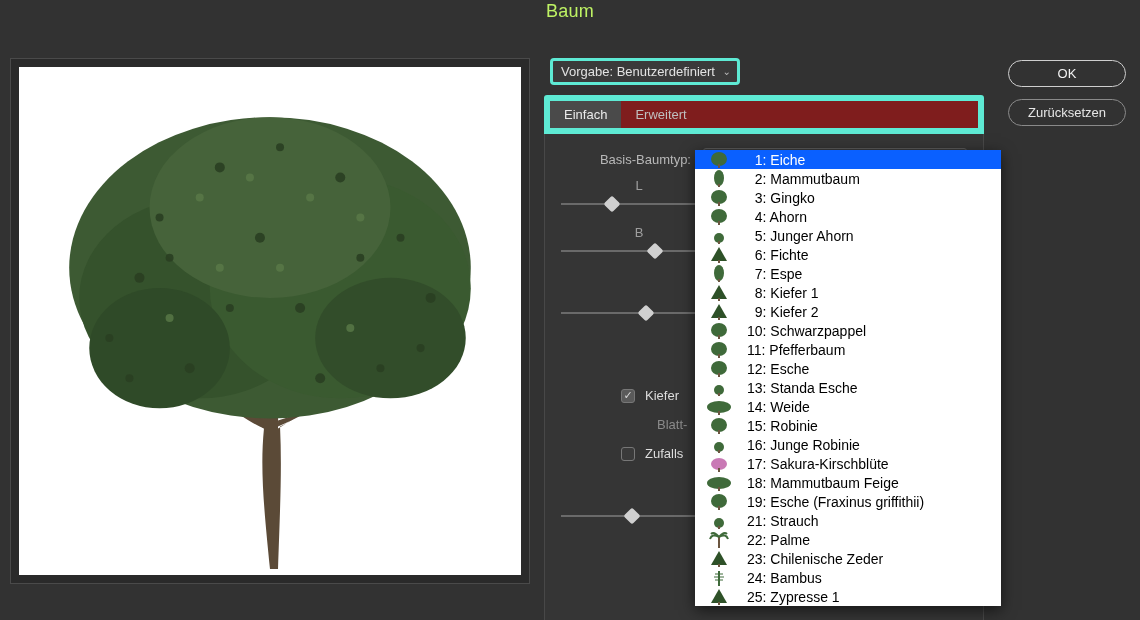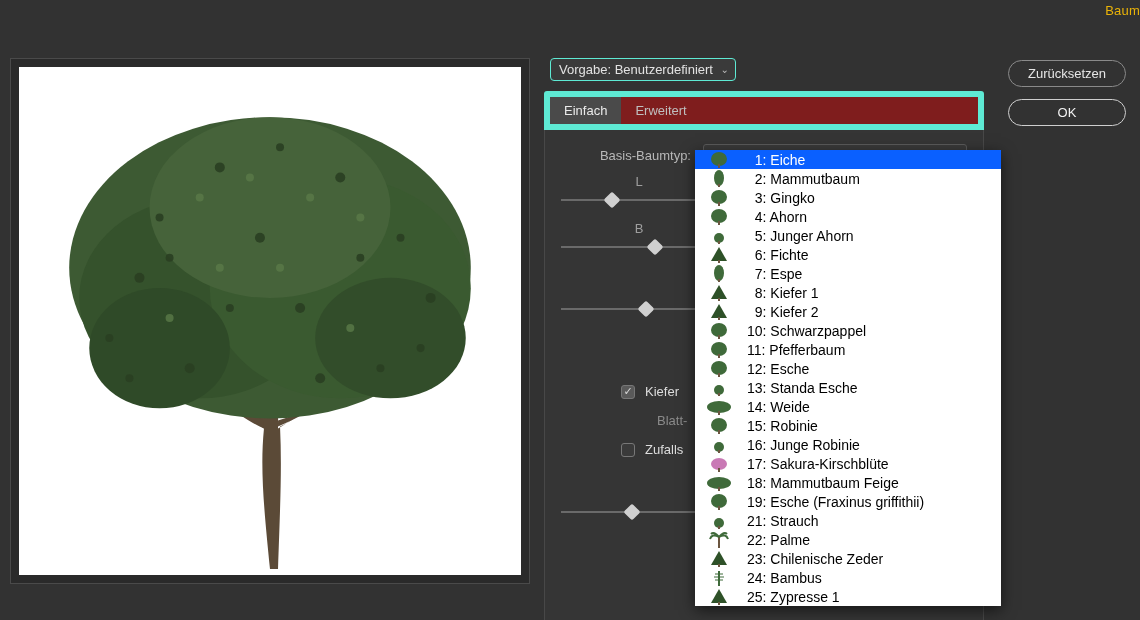--- a/index.html
+++ b/index.html
@@ -1,28 +1,28 @@
 <!DOCTYPE html>
 <html><head>
 <meta charset="utf-8">
 <style>
   * { box-sizing: border-box; margin: 0; padding: 0; font-family: -apple-system, "Helvetica Neue", Arial, sans-serif; }
   body { background: #323232; color: #ddd; width: 1140px; height: 620px; overflow: hidden; position: relative; font-size: 13px; }
 
-  .titlebar { height: 22px; text-align: right; line-height: 22px; color: #eab308; font-size: 13px; letter-spacing: .2px; }
+  .titlebar { height: 22px; text-align: center; line-height: 22px; color: #bef264; font-size: 18px; letter-spacing: .2px; }
 
   .content { position: relative; }
 
   .preview-frame { position: absolute; left: 10px; top: 36px; width: 520px; height: 526px; border: 1px solid #4a4a4a; background: #2a2a2a; }
   .preview-inner { position: absolute; left: 8px; top: 8px; right: 8px; bottom: 8px; background: #ffffff; overflow: hidden; }
 
   .sidepanel { position: absolute; left: 544px; top: 36px; width: 440px; }
 
   .preset-row { display: flex; align-items: center; gap: 6px; padding: 0 6px 10px 6px; }
-  .preset-select { background: #3a3a3a; border: 1px solid #5eead4; color: #e2e2e2; padding: 3px 22px 3px 8px; border-radius: 4px; font-size: 13px; position: relative; flex: 0 0 auto; }
+  .preset-select { background: #3a3a3a; border: 3px solid #5eead4; color: #e2e2e2; padding: 3px 22px 3px 8px; border-radius: 4px; font-size: 13px; position: relative; flex: 0 0 auto; }
   .chev { position: absolute; right: 6px; top: 50%; transform: translateY(-55%); font-size: 10px; color: #bbb; pointer-events: none; }
 
   .tabstrip { display: flex; gap: 0; background: #7f1d1d; border: 6px solid #5eead4; border-radius: 3px 3px 0 0; }
   .tab { padding: 6px 14px; font-size: 13px; color: #bfbfbf; cursor: pointer; }
   .tab.active { background: #4a4a4a; color: #eaeaea; }
 
   .panel-body { border: 1px solid #484848; border-top: none; background: #353535; padding: 14px 16px 0 16px; height: 520px; position: relative; }
 
   .field-row { display: flex; align-items: center; gap: 12px; margin-bottom: 7px; }
   .field-label { flex: 0 0 130px; text-align: right; color: #b8b8b8; }
@@ -167,22 +167,22 @@
 
       <div style="height:30px"></div>
       <div class="track" style="width:170px">
           <div class="thumb" style="left:42%"></div>
         </div>
 
     </div>
   </div>
 
   <div class="btn-col">
+    <div class="pill primary">OK</div>
     <div class="pill">Zurücksetzen</div>
-    <div class="pill primary">OK</div>
   </div>
 
   <div class="dd-list" id="dd-list">
       <div class="dd-item sel">
         <span class="dd-thumb">
           <svg width="22" height="18">
             <ellipse cx="11" cy="8" rx="8" ry="7" fill="#3f6a3a"></ellipse>
             <rect x="10" y="13" width="2" height="4" fill="#6b553f"></rect>
           </svg>
         </span>

